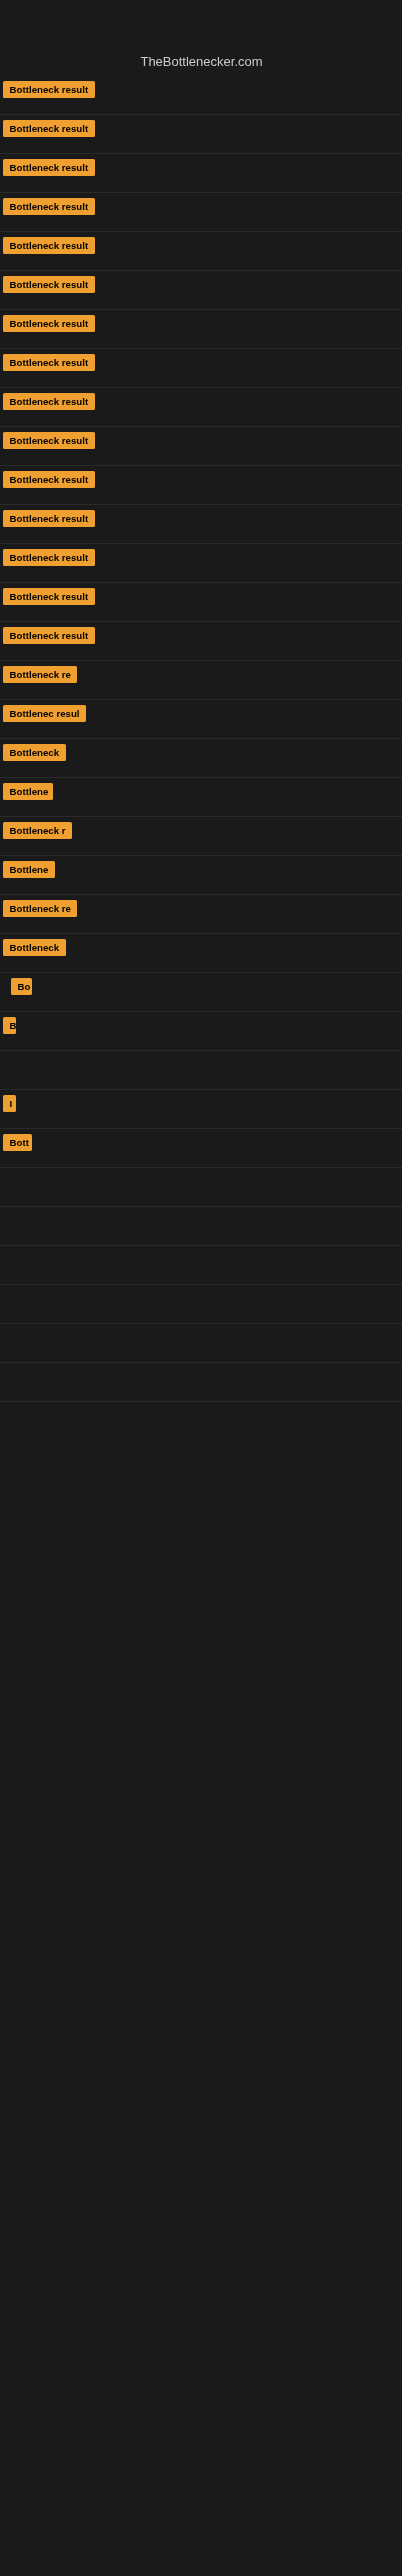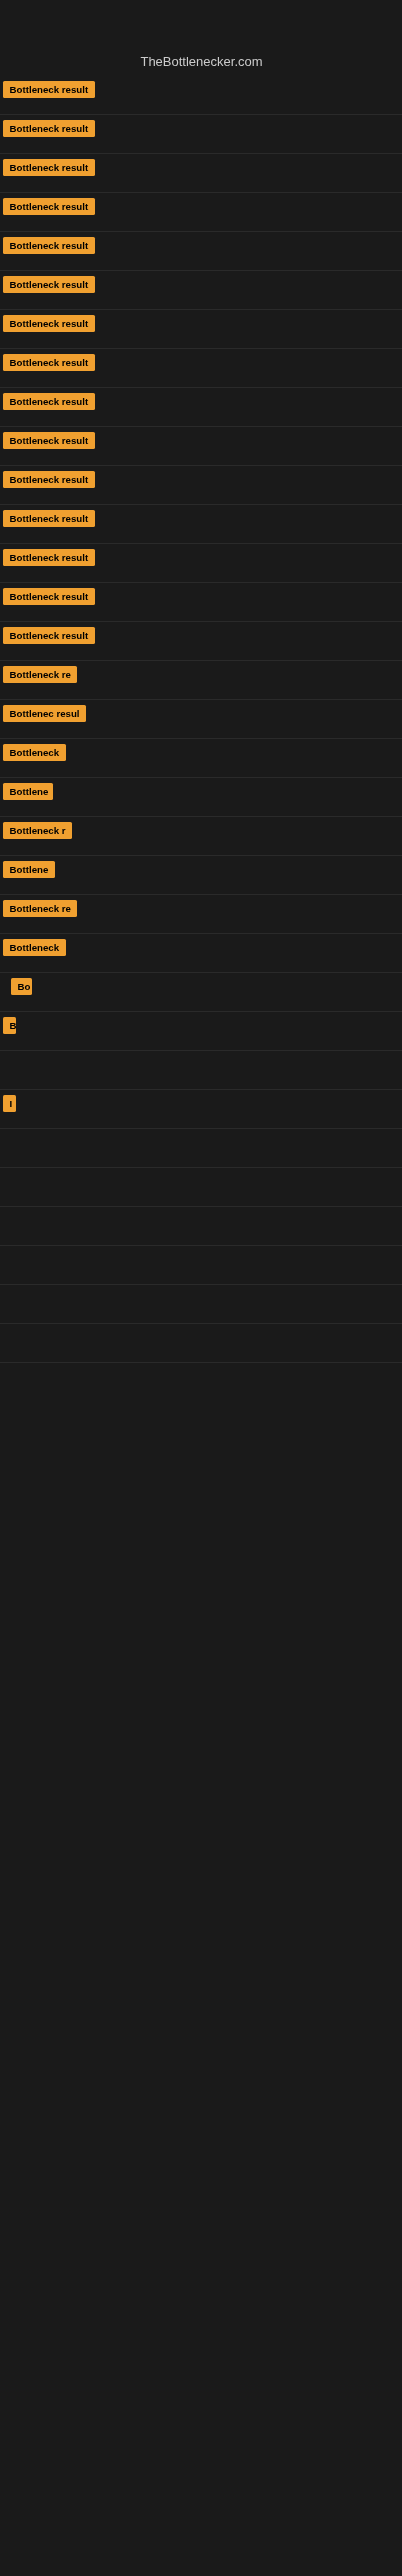--- a/index.html
+++ b/index.html
@@ -125,20 +125,23 @@
     <div class="row">
       <span class="bottleneck-badge" style="max-width: 21px; margin-left: 8px;">Bo</span>
     </div>
     <div class="row">
       <span class="bottleneck-badge" style="max-width: 13px;">B</span>
     </div>
     <div class="row"></div>
     <div class="row">
       <span class="bottleneck-badge" style="max-width: 8px;">I</span>
     </div>
+    <div class="row">
+      <span class="bottleneck-badge" style="max-width: 29px;">Bott</span>
+    </div>
     <div class="row"></div>
     <div class="row"></div>
     <div class="row"></div>
     <div class="row"></div>
     <div class="row"></div>
     <div class="row"></div>
   </div>
 
 
 </body></html>

